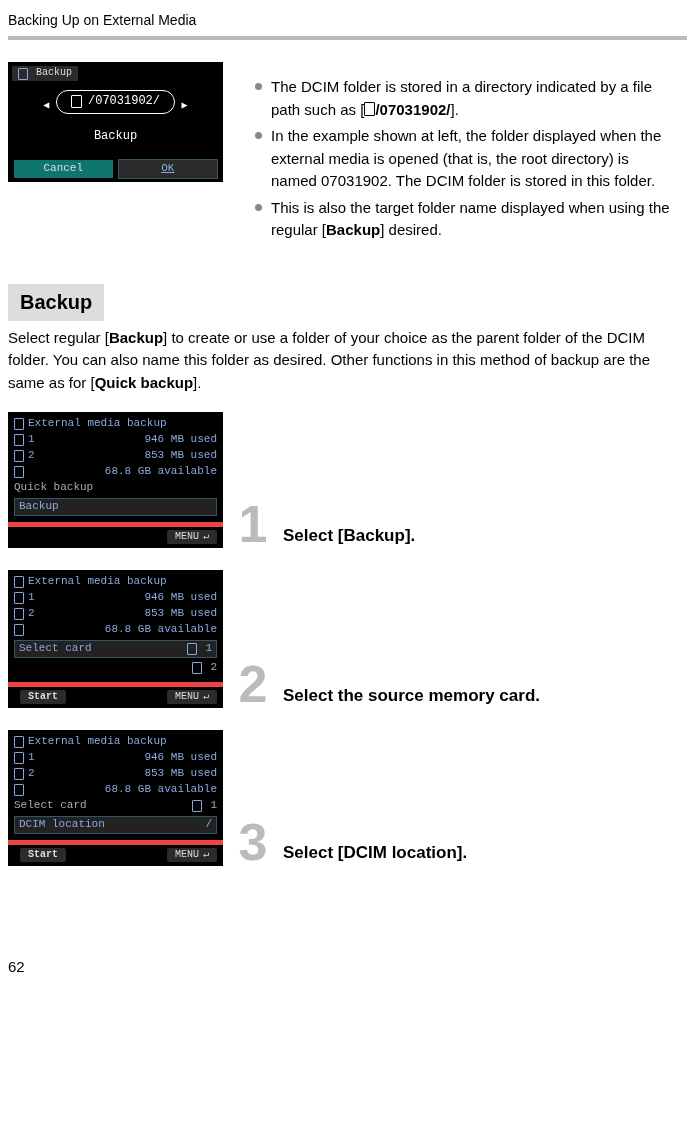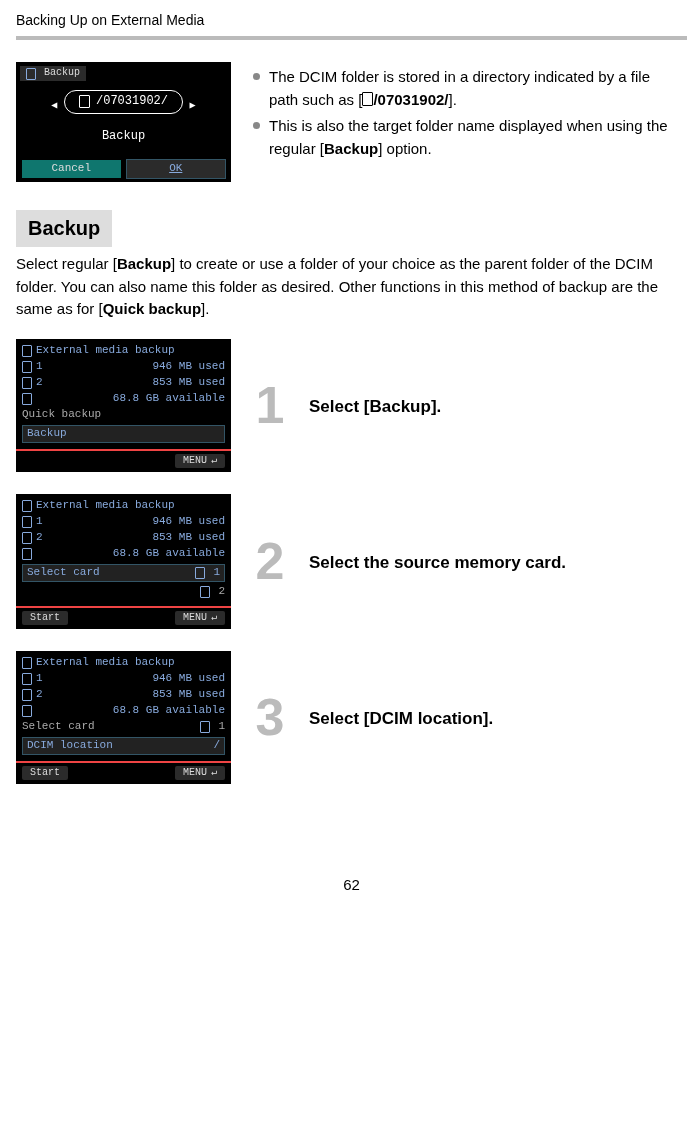--- a/index.html
+++ b/index.html
@@ -5,21 +5,21 @@
   body {
     font-family: Arial, Helvetica, sans-serif;
     margin: 0;
     padding: 0;
     width: 697px;
     color: #000;
     font-size: 14px;
     line-height: 1.45;
   }
   .page {
-    padding: 10px 10px 20px 16px;
+    padding: 10px 10px 20px 8px;
   }
   .header-row {
     font-size: 14px;
     padding-bottom: 6px;
   }
   .header-rule {
     border: none;
     border-top: 4px solid #bbb;
     margin: 0 0 22px 0;
   }
@@ -42,61 +42,61 @@
     width: 215px;
     box-sizing: border-box;
     padding: 4px 0 0 0;
   }
   .lcd .row { display:flex; align-items:center; padding: 0 6px; height:16px; }
   .lcd .title { color:#8ad; }
   .lcd .cyan { color:#8ad; }
   .lcd .right { margin-left:auto; }
   .lcd .muted { color:#aaa; }
   .lcd .hl { background:#222; color:#8ad; margin:2px 6px; padding:0 4px; border:1px solid #356; display:flex; justify-content:space-between; }
-  .lcd .btnbar { display:flex; justify-content:flex-end; align-items:center; background:#000; padding:3px 6px 4px; margin-top:6px; border-top:2px solid #ef4444;}
+  .lcd .btnbar { display:flex; justify-content:flex-end; align-items:center; background:#000; padding:3px 6px 4px; margin-top:6px; border-top:5px solid #ef4444;}
   .lcd .chip { background:#2b2b2b; color:#ddd; padding:0 8px; border-radius:2px; font-size:10px; line-height:14px; display:flex; align-items:center; gap:4px;}
-  .lcd .chip-left { margin-left:0; }
+  .lcd .chip-left { margin-left:6px;font-weight:bold; }
   .lcd .cardglyph { display:inline-block; width:8px; height:10px; border:1px solid #8ad; border-radius:1px; margin-right:4px;}
   .lcd .sd { display:inline-block; width:8px; height:10px; border:1px solid #8ad; border-radius:1px; margin-right:4px;}
 
   
   .lcd1 { height:120px; position:relative; }
   .lcd1 .toptab { position:absolute; top:4px; left:4px; background:#2b2b2b; color:#ddd; padding:0 6px; font-size:10px; display:flex; align-items:center; gap:4px;}
   .lcd1 .pillwrap { text-align:center; margin-top:24px;}
   .lcd1 .pill { display:inline-flex; align-items:center; gap:6px; border:1px solid #fff; border-radius:12px; padding:2px 14px; color:#fff; font-size:12px;}
   .lcd1 .arrow { font-size:10px; color:#fff;}
   .lcd1 .pill-icon { display:inline-block; width:9px; height:11px; border:1px solid #fff; border-radius:1px;}
   .lcd1 .label { text-align:center; color:#fff; margin-top:14px; font-size:12px;}
   .lcd1 .bot { position:absolute; bottom:4px; left:0; right:0; display:flex; gap:6px; padding:0 6px;}
   .lcd1 .bot .b { flex:1; text-align:center; background:#0f766e; color:#ddd; font-size:11px; padding:1px 0;}
   .lcd1 .bot .b.sel { background:#2b2b2b; color:#8ad; outline:1px solid #356;text-decoration:underline;}
 
   .bullets { flex:1; }
-  .bullets ul { list-style:none; padding:0; margin:4px; }
+  .bullets ul { list-style:none; padding:0; margin:14px; }
   .bullets li { position:relative; padding-left:16px; margin-bottom:4px; font-size:15px; line-height:1.5;}
   .bullets li::before { content:""; position:absolute; left:0; top:7px; width:7px; height:7px; border-radius:50%; background:#888;}
   .path-icon { display:inline-block; width:9px; height:12px; border:1px solid #000; border-radius:1px; vertical-align:-1px;}
   b { font-weight:bold; }
 
   .backup-tab {
     display:inline-block;
     background:#ddd;
     font-size:20px;
     font-weight:bold;
     padding:4px 12px;
     margin: 18px 0 6px 0;
   }
   .intro { font-size:15px; line-height:1.5; margin-bottom:18px;}
 
-  .step { display:flex; align-items:center; gap:17px; margin-bottom:22px;}
+  .step { display:flex; align-items:flex-end; gap:8px; margin-bottom:22px;}
   .step .lcd { flex:0 0 215px; }
   .step .num { font-size:52px; font-weight:bold; color:#bbb; line-height:0.9; width:44px; text-align:center; font-family: Arial, sans-serif;}
   .step .txt { font-size:17px; font-weight:bold; padding-top:4px;}
 
-  .pagenum { font-size:15px; margin-top:90px;text-align:center; }
+  .pagenum { font-size:15px; margin-top:90px; }
 </style>
 </head>
 <body>
 
 <div class="page">
 
   <div class="header-row">Backing Up on External Media</div>
   <hr class="header-rule">
 
 
@@ -120,22 +120,23 @@
         <div class="b">Cancel</div>
         <div class="b sel">OK</div>
       </div>
     </div>
 
     <div class="bullets">
       <ul>
         <li>
           <span>The DCIM folder is stored in a directory indicated by a file path such as [</span><span class="path-icon"></span><b>/07031902/</b><span>].</span>
         </li>
+        <li>In the example shown at left, the folder displayed when the external media is opened (that is, the root directory) is named 07031902. The DCIM folder is stored in this folder.</li>
         <li>
-          <span>This is also the target folder name displayed when using the regular [</span><b>Backup</b><span>] option.</span>
+          <span>This is also the target folder name displayed when using the regular [</span><b>Backup</b><span>] desired.</span>
         </li>
       </ul>
     </div>
   </div>
 
   <div class="backup-tab">Backup</div>
 
   <div class="intro">
     <span>Select regular [</span><b>Backup</b><span>] to create or use a folder of your choice as the parent folder of the DCIM folder. You can also name this folder as desired. Other functions in this method of backup are the same as for [</span><b>Quick backup</b><span>].</span>
   </div>

